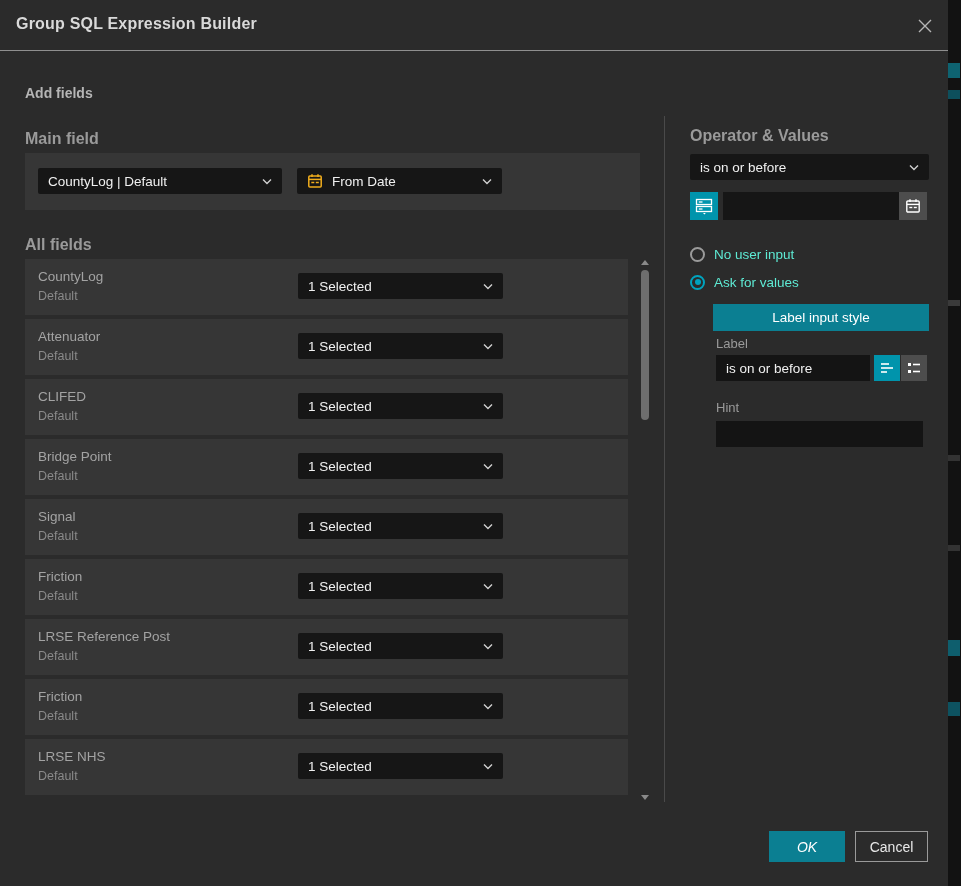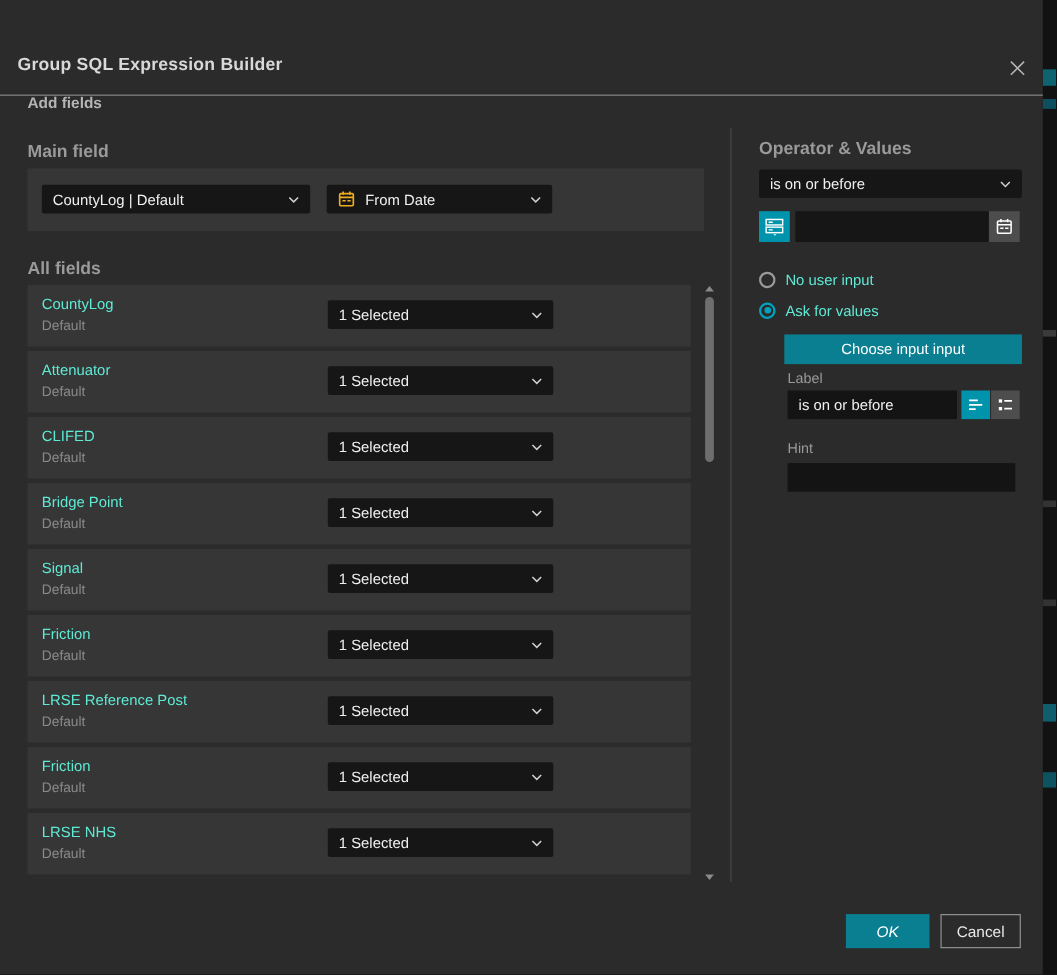--- a/index.html
+++ b/index.html
@@ -8,40 +8,40 @@
   .page { position:relative; width:961px; height:886px; background:#141414; }
 
   
   .side-strip { position:absolute; right:0; top:0; width:14px; height:886px; background:#121212; }
   .strip-mark { position:absolute; left:1px; width:12px; }
 
   .dialog { position:absolute; left:0; top:0; width:948px; height:886px; background:#2b2b2b; }
 
   
   .dlg-header { position:absolute; left:0; top:0; width:948px; height:51px;
-                border-bottom:1px solid #8f8f8f;margin-top:36px; }
+                border-bottom:1px solid #8f8f8f; }
   .dlg-title { position:absolute; left:16px; top:15px; font-size:16px; font-weight:bold;
                color:#d9d9d9; letter-spacing:.2px; }
   .close-btn { position:absolute; right:12px; top:15px; width:22px; height:22px;
                display:flex; align-items:center; justify-content:center; cursor:pointer; }
 
   .section-heading { position:absolute; font-size:14px; font-weight:bold; color:#b5b5b5; }
   .sub-heading { position:absolute; font-size:16px; font-weight:bold; color:#9a9a9a; }
 
   
   .main-panel { position:absolute; left:25px; top:153px; width:615px; height:57px; background:#363636; }
   .dropdown { position:absolute; height:26px; background:#161616; border-radius:2px;
               display:flex; align-items:center; padding:0 10px; color:#f0f0f0;
               font-size:13.5px; cursor:pointer; }
   .dropdown .chev { margin-left:auto; display:flex; }
 
   
   .fields-list { position:absolute; left:25px; top:259px; width:603px; }
   .field-row { position:relative; width:603px; height:56px; background:#363636; margin-bottom:4px; }
-  .field-name { position:absolute; left:13px; top:10px; font-size:13.5px; color:#5eead4; }
+  .field-name { position:absolute; left:13px; top:10px; font-size:13.5px; color:#a3a3a3; }
   .field-sub  { position:absolute; left:13px; top:30px; font-size:12.5px; color:#8a8a8a; }
   .field-dd   { left:273px; top:14px; width:205px; }
 
   
   .scrollbar { position:absolute; left:640px; top:258px; width:10px; height:544px; }
   .sb-thumb { position:absolute; left:1px; top:12px; width:8px; height:150px;
               background:#6e6e6e; border-radius:4px; }
   .sb-up, .sb-down { position:absolute; left:1px; width:0; height:0;
               border-left:4px solid transparent; border-right:4px solid transparent; }
   .sb-up   { top:2px;    border-bottom:5px solid #8a8a8a; }
@@ -303,21 +303,21 @@
 
     <div class="radio-row" style="top:245px">
       <span class="radio-circle"></span>
       <span class="radio-label">No user input</span>
     </div>
     <div class="radio-row" style="top:273px">
       <span class="radio-circle on"></span>
       <span class="radio-label">Ask for values</span>
     </div>
 
-    <button class="choose-btn">Choose input input</button>
+    <button class="choose-btn">Label input style</button>
 
     <div class="field-caption" style="left:716px;top:336px">Label</div>
     <input class="text-input label-input" value="is on or before" style="">
     <div class="icon-btn style-btn align-btn">
       <svg width="16" height="16" viewBox="0 0 16 16">
         <line x1="2" y1="4" x2="10" y2="4" stroke="#fff" stroke-width="1.6"></line>
         <line x1="2" y1="8" x2="14" y2="8" stroke="#fff" stroke-width="1.6"></line>
         <line x1="2" y1="12" x2="8" y2="12" stroke="#fff" stroke-width="1.6"></line>
       </svg>
     </div>

